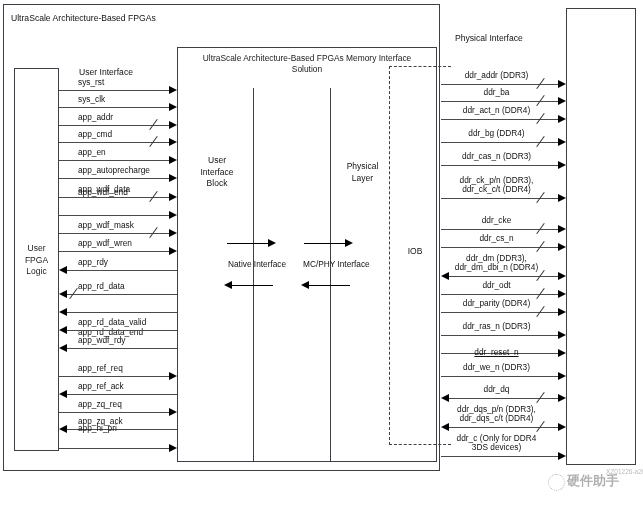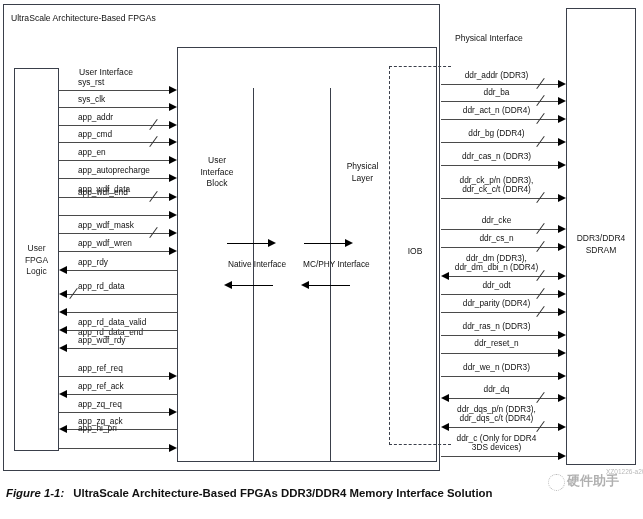--- a/index.html
+++ b/index.html
@@ -77,20 +77,21 @@
 
 <div id="page">
 
   <div class="box" id="outer-frame"></div>
   <div class="lbl" id="outer-title">UltraScale Architecture-Based FPGAs</div>
 
   <div class="box" id="ufl"></div>
   <div class="abs" id="ufl-label">User<br>FPGA<br>Logic</div>
 
   <div class="box" id="mis"></div>
+  <div class="abs" id="mis-title">UltraScale Architecture-Based FPGAs Memory Interface<br>Solution</div>
 
   <div class="vdiv" style="left:253px;top:88px;height:374px;"></div>
   <div class="vdiv" style="left:330px;top:88px;height:374px;"></div>
 
   <div class="subblk" style="left:186px;top:155px;width:62px;">User<br>Interface<br>Block</div>
   <div class="subblk" style="left:335px;top:161px;width:55px;">Physical<br>Layer</div>
 
   <div class="ia-line" style="left:227px;top:243px;width:46px;"></div>
   <div class="ar r" style="left:268px;top:238.8px;"></div>
   <div class="ia-line" style="left:227px;top:285px;width:46px;"></div>
@@ -100,21 +101,20 @@
   <div class="ia-line" style="left:304px;top:243px;width:46px;"></div>
   <div class="ar r" style="left:345px;top:238.8px;"></div>
   <div class="ia-line" style="left:304px;top:285px;width:46px;"></div>
   <div class="ar l" style="left:301px;top:280.8px;"></div>
   <div class="ia-lbl" style="left:291px;top:259px;">MC/PHY Interface</div>
 
   <div id="iob-box"></div>
   <div class="lbl" id="iob-label">IOB</div>
 
   <div class="box" id="sdram"></div>
-  <div class="abs" id="sdram-label">DDR3/DDR4<br>SDRAM</div>
 
   <div class="lbl" id="ui-hdr">User Interface</div>
   <div class="lbl" id="pi-hdr">Physical Interface</div>
 
   <div id="user-signals-layer">
       <div class="sig-line" style="left: 59px; top: 90px; width: 111px;"></div>
       <div class="ar r" style="top: 85.8px; left: 169px;"></div>
       <div class="sig-txt" style="left: 78px; top: 78px;">sys_rst</div>
       <div class="sig-line" style="left: 59px; top: 107px; width: 111px;"></div>
       <div class="ar r" style="top: 102.8px; left: 169px;"></div>
@@ -222,42 +222,39 @@
       <div class="slash" style="top: 287px; left: 540px;"></div>
       <div class="sig-line" style="top: 312px; left: 441px; width: 118px;"></div>
       <div class="ar r" style="top: 307.8px; left: 558px;"></div>
       <div class="sig-txt ctr" style="left: 443px; width: 107px; top: 299.4px;">ddr_parity (DDR4)</div>
       <div class="slash" style="top: 305px; left: 540px;"></div>
       <div class="sig-line" style="top: 335px; left: 441px; width: 118px;"></div>
       <div class="ar r" style="top: 330.8px; left: 558px;"></div>
       <div class="sig-txt ctr" style="left: 443px; width: 107px; top: 322.4px;">ddr_ras_n (DDR3)</div>
       <div class="sig-line" style="top: 353px; left: 441px; width: 118px;"></div>
       <div class="ar r" style="top: 348.8px; left: 558px;"></div>
-      <div class="sig-txt ctr" style="left: 443px; width: 107px; top: 339px;">ddr_reset_n</div>
+      <div class="sig-txt ctr" style="left: 443px; width: 107px; top: 348px; text-decoration: underline;">ddr_reset_n</div>
       <div class="sig-line" style="top: 376px; left: 441px; width: 118px;"></div>
       <div class="ar r" style="top: 371.8px; left: 558px;"></div>
       <div class="sig-txt ctr" style="left: 443px; width: 107px; top: 363.4px;">ddr_we_n (DDR3)</div>
       <div class="sig-line" style="top: 398px; left: 448px; width: 111px;"></div>
       <div class="ar r" style="top: 393.8px; left: 558px;"></div>
       <div class="ar l" style="top: 393.8px; left: 441px;"></div>
       <div class="sig-txt ctr" style="left: 443px; width: 107px; top: 385.4px;">ddr_dq</div>
       <div class="slash" style="top: 391px; left: 540px;"></div>
       <div class="sig-line" style="top: 427px; left: 448px; width: 111px;"></div>
       <div class="ar r" style="top: 422.8px; left: 558px;"></div>
       <div class="ar l" style="top: 422.8px; left: 441px;"></div>
       <div class="sig-txt ctr" style="left: 443px; width: 107px; top: 404.8px;">ddr_dqs_p/n (DDR3),<br>ddr_dqs_c/t (DDR4)</div>
       <div class="slash" style="top: 420px; left: 540px;"></div>
       <div class="sig-line" style="top: 456px; left: 441px; width: 118px;"></div>
       <div class="ar r" style="top: 451.8px; left: 558px;"></div>
       <div class="sig-txt ctr" style="left: 443px; width: 107px; top: 433.8px;">ddr_c (Only for DDR4<br>3DS devices)</div>
     </div>
 
-  <div id="caption">
-    <span id="cap-fig">Figure 1-1:</span><span id="cap-txt">UltraScale Architecture-Based FPGAs DDR3/DDR4 Memory Interface Solution</span>
-  </div>
 
   <div id="wm">
     <div id="wm-logo"></div>
     <div id="wm-cn">硬件助手</div>
     <div id="wm-id">XZ01226-a20618</div>
   </div>
 
 </div>
 
 </body></html>

